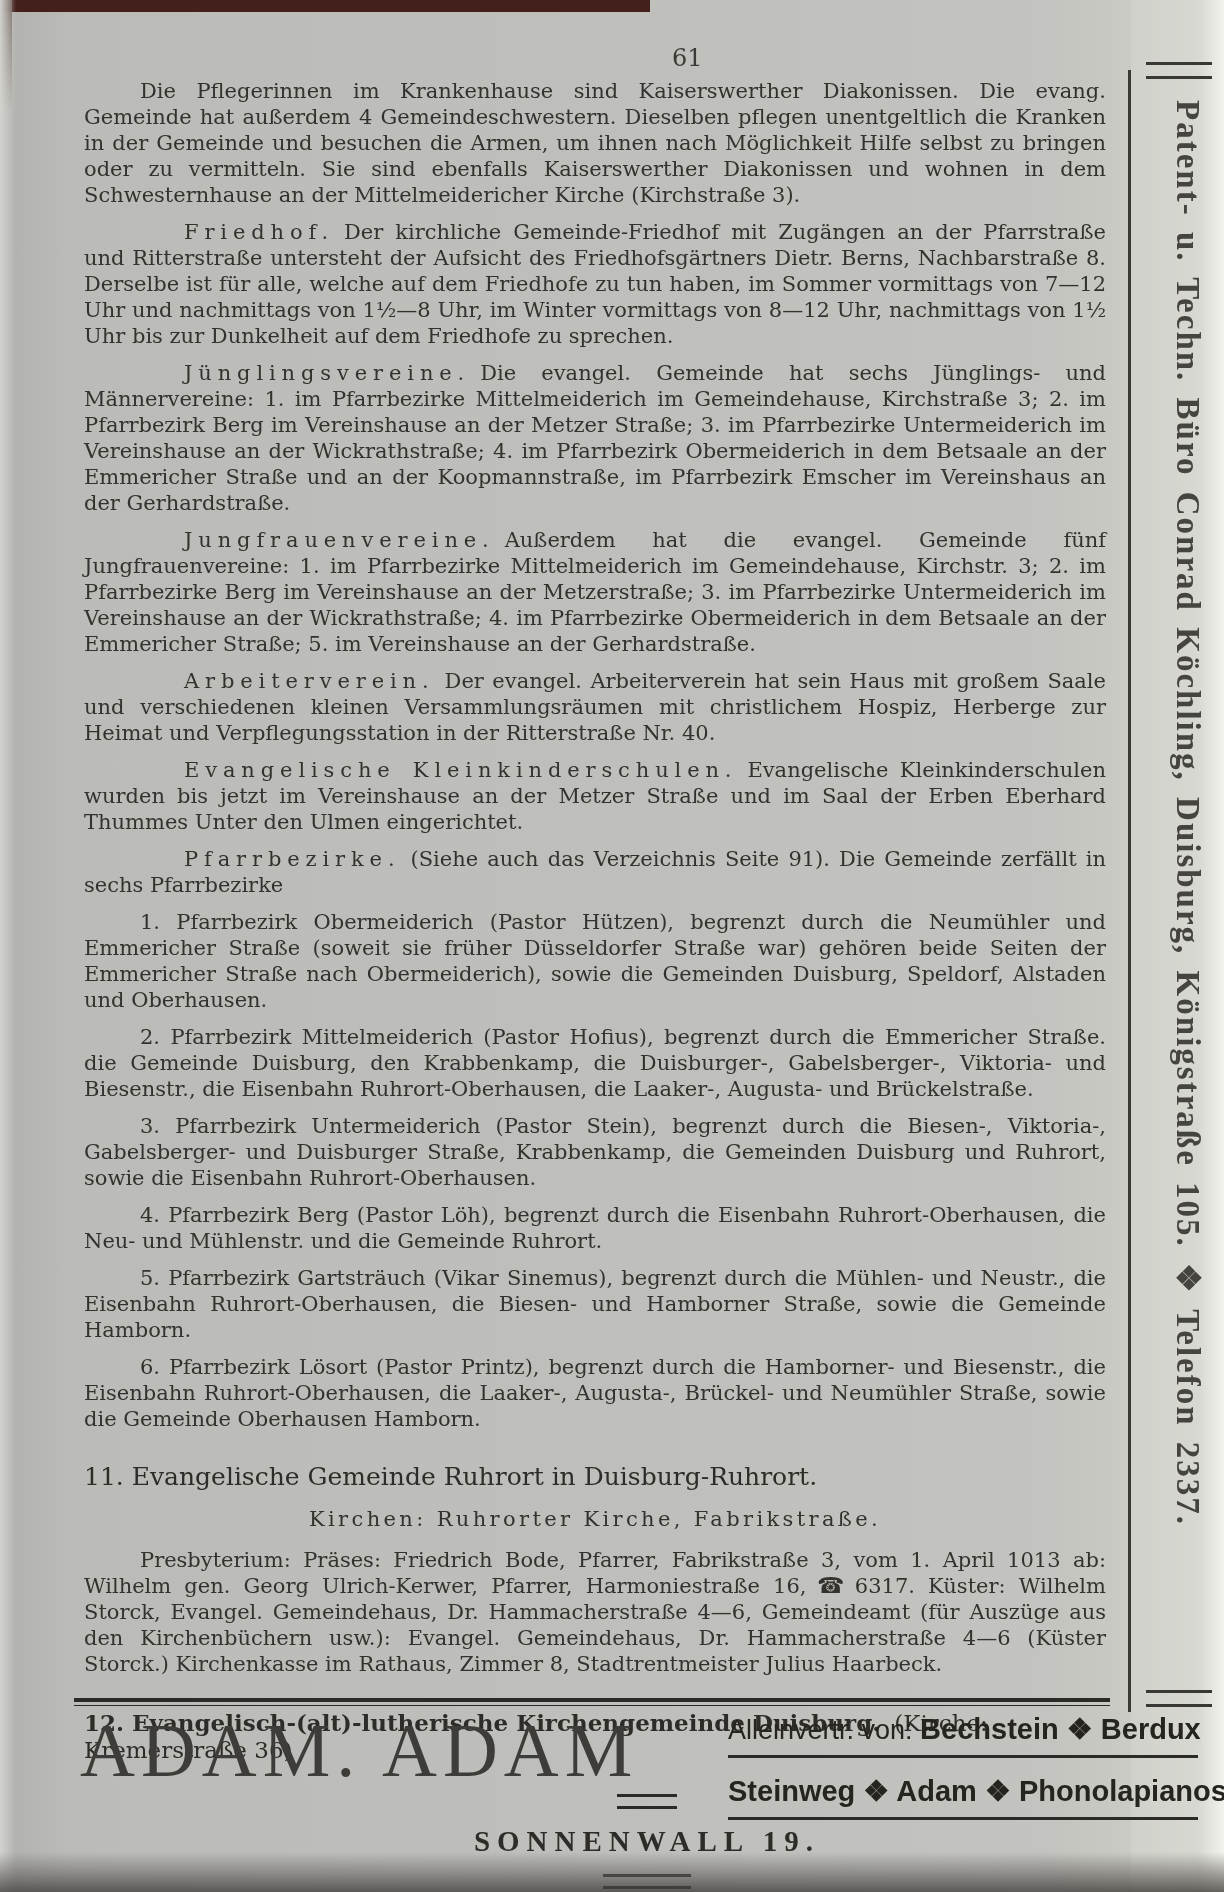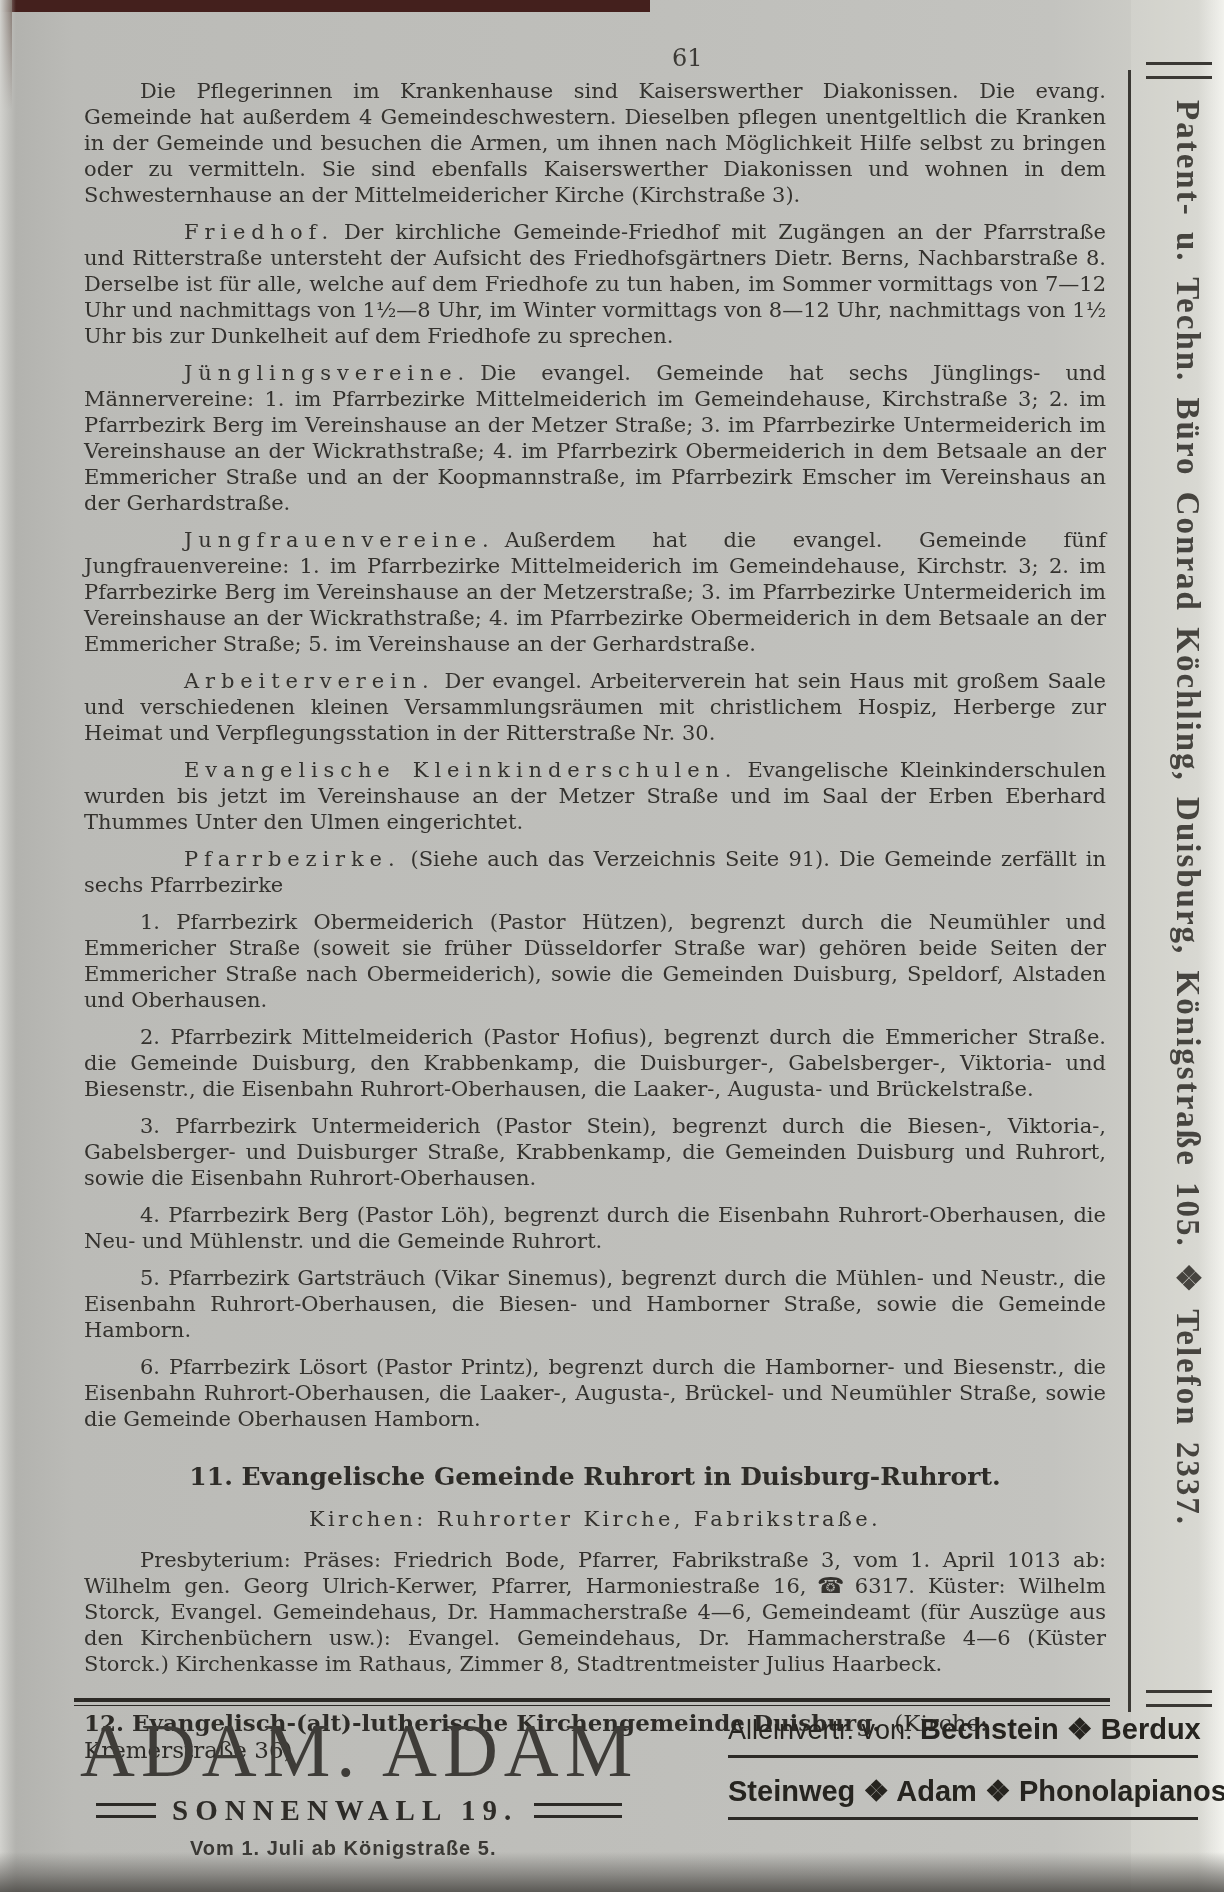--- a/index.html
+++ b/index.html
@@ -27,21 +27,21 @@
 
   .pagenum { position:absolute; top:44px; left:672px; font-size:24px; color:#3c3a36; }
 
   
   .main { position:absolute; left:84px; top:78px; width:1022px; }
   .para { font-size:21px; line-height:26px; text-align:justify; margin:0 0 5px 0; }
   .ind  { text-indent:56px; }
   .gap  { margin-top:11px; }
   .lead { letter-spacing:0.28em; margin-right:10px;margin-left:44px; }
 
-  .head11 { text-align:center; font-weight:bold; font-size:25px; margin:30px 0 16px 0; color:#2e2c28; }
+  .head11 { text-align:left; font-weight:normal; font-size:25px; margin:30px 0 16px 0; color:#2e2c28; }
   .kirchenline { text-align:center; font-size:21px; letter-spacing:0.16em; margin:0 0 16px 0; }
   .head12 { font-size:23px; margin:32px 0 18px 0; color:#2e2c28; }
   .head12 .hb { font-weight:bold; }
   .head12 .hn { font-weight:normal; margin-left:14px; }
 
   .phone { font-size:22px; padding:0 4px; }
 
   
   .vrule  { position:absolute; left:1128px; top:70px; width:3px; height:1642px; background:#3a3834; }
   .sb-dbl { position:absolute; left:1146px; width:66px; height:11px;
@@ -51,21 +51,21 @@
   .vtext  { position:absolute; left:1208px; top:100px; transform-origin:0 0; transform:rotate(90deg);
             white-space:nowrap; font-family:"Liberation Serif", serif; font-weight:bold;
             font-size:33px; letter-spacing:2px; word-spacing:5px; color:#46443f; }
 
   
   .ad-rule { position:absolute; left:74px; top:1698px; width:1036px; height:3px;
              border-top:4px solid #2c2a26; border-bottom:1px solid #2c2a26; }
   .ad { position:absolute; left:80px; top:1712px; width:1118px; color:#26241f; }
   .ad-name { font-family:"Liberation Serif", serif; font-size:76px; line-height:76px;
              letter-spacing:6px; color:#3e3c38; }
-  .ad-addr-row { display:flex; align-items:center; gap:16px; margin:6px 0 0 16px; }
+  .ad-addr-row { display:flex; align-items:center; gap:16px; margin:6px 0 0 16px;flex-direction:column; }
   .eq { width:60px; height:9px; border-top:3px solid #2c2a26; border-bottom:3px solid #2c2a26; }
   .eq.wide { width:88px; }
   .ad-addr { font-family:"Liberation Serif", serif; font-size:29px; font-weight:bold;
              letter-spacing:7px; color:#2e2c28; }
   .ad-note { margin:10px 0 0 110px; font-family:"Liberation Sans", sans-serif;
              font-size:20px; font-weight:bold; letter-spacing:1px; color:#3a3834; }
   .ad-right { position:absolute; left:648px; top:0; width:470px; font-family:"Liberation Sans", sans-serif; }
   .ad-line1 { font-size:27px; padding-bottom:9px; border-bottom:3px solid #2c2a26; white-space:nowrap; }
   .ad-line1 .pre { font-weight:normal; }
   .ad-line1 .brands { font-weight:bold; font-size:29px;text-align:center; }
@@ -88,21 +88,21 @@
   <div class="main">
 
     <p class="para ind"><span>Die Pflegerinnen im Krankenhause sind Kaiserswerther Diakonissen. Die evang. Gemeinde hat außerdem 4 Gemeindeschwestern. Dieselben pflegen unentgeltlich die Kranken in der Gemeinde und besuchen die Armen, um ihnen nach Möglichkeit Hilfe selbst zu bringen oder zu vermitteln. Sie sind ebenfalls Kaiserswerther Diakonissen und wohnen in dem Schwesternhause an der Mittelmeidericher Kirche (Kirchstraße 3).</span></p>
 
     <p class="para ind gap"><span class="lead">Friedhof.</span><span>Der kirchliche Gemeinde-Friedhof mit Zugängen an der Pfarrstraße und Ritterstraße untersteht der Aufsicht des Friedhofsgärtners Dietr. Berns, Nachbarstraße 8. Derselbe ist für alle, welche auf dem Friedhofe zu tun haben, im Sommer vormittags von 7—12 Uhr und nachmittags von 1½—8 Uhr, im Winter vormittags von 8—12 Uhr, nachmittags von 1½ Uhr bis zur Dunkelheit auf dem Friedhofe zu sprechen.</span></p>
 
     <p class="para ind gap"><span class="lead">Jünglingsvereine.</span><span>Die evangel. Gemeinde hat sechs Jünglings- und Männervereine: 1. im Pfarrbezirke Mittelmeiderich im Gemeindehause, Kirchstraße 3; 2. im Pfarrbezirk Berg im Vereinshause an der Metzer Straße; 3. im Pfarrbezirke Untermeiderich im Vereinshause an der Wickrathstraße; 4. im Pfarrbezirk Obermeiderich in dem Betsaale an der Emmericher Straße und an der Koopmannstraße, im Pfarrbezirk Emscher im Vereinshaus an der Gerhardstraße.</span></p>
 
     <p class="para ind gap"><span class="lead">Jungfrauenvereine.</span><span>Außerdem hat die evangel. Gemeinde fünf Jungfrauenvereine: 1. im Pfarrbezirke Mittelmeiderich im Gemeindehause, Kirchstr. 3; 2. im Pfarrbezirke Berg im Vereinshause an der Metzerstraße; 3. im Pfarrbezirke Untermeiderich im Vereinshause an der Wickrathstraße; 4. im Pfarrbezirke Obermeiderich in dem Betsaale an der Emmericher Straße; 5. im Vereinshause an der Gerhardstraße.</span></p>
 
-    <p class="para ind gap"><span class="lead">Arbeiterverein.</span><span>Der evangel. Arbeiterverein hat sein Haus mit großem Saale und verschiedenen kleinen Versammlungsräumen mit christlichem Hospiz, Herberge zur Heimat und Verpflegungsstation in der Ritterstraße Nr. 30.</span></p>
+    <p class="para ind gap"><span class="lead">Arbeiterverein.</span><span>Der evangel. Arbeiterverein hat sein Haus mit großem Saale und verschiedenen kleinen Versammlungsräumen mit christlichem Hospiz, Herberge zur Heimat und Verpflegungsstation in der Ritterstraße Nr. 40.</span></p>
 
     <p class="para ind gap"><span class="lead">Evangelische Kleinkinderschulen.</span><span>Evangelische Kleinkinderschulen wurden bis jetzt im Vereinshause an der Metzer Straße und im Saal der Erben Eberhard Thummes Unter den Ulmen eingerichtet.</span></p>
 
     <p class="para ind gap"><span class="lead">Pfarrbezirke.</span><span>(Siehe auch das Verzeichnis Seite 91). Die Gemeinde zerfällt in sechs Pfarrbezirke</span></p>
 
     <p class="para ind gap"><span>1. Pfarrbezirk Obermeiderich (Pastor Hützen), begrenzt durch die Neumühler und Emmericher Straße (soweit sie früher Düsseldorfer Straße war) gehören beide Seiten der Emmericher Straße nach Obermeiderich), sowie die Gemeinden Duisburg, Speldorf, Alstaden und Oberhausen.</span></p>
     <p class="para ind gap"><span>2. Pfarrbezirk Mittelmeiderich (Pastor Hofius), begrenzt durch die Emmericher Straße. die Gemeinde Duisburg, den Krabbenkamp, die Duisburger-, Gabelsberger-, Viktoria- und Biesenstr., die Eisenbahn Ruhrort-Oberhausen, die Laaker-, Augusta- und Brückelstraße.</span></p>
     <p class="para ind gap"><span>3. Pfarrbezirk Untermeiderich (Pastor Stein), begrenzt durch die Biesen-, Viktoria-, Gabelsberger- und Duisburger Straße, Krabbenkamp, die Gemeinden Duisburg und Ruhrort, sowie die Eisenbahn Ruhrort-Oberhausen.</span></p>
     <p class="para ind gap"><span>4. Pfarrbezirk Berg (Pastor Löh), begrenzt durch die Eisenbahn Ruhrort-Oberhausen, die Neu- und Mühlenstr. und die Gemeinde Ruhrort.</span></p>
     <p class="para ind gap"><span>5. Pfarrbezirk Gartsträuch (Vikar Sinemus), begrenzt durch die Mühlen- und Neustr., die Eisenbahn Ruhrort-Oberhausen, die Biesen- und Hamborner Straße, sowie die Gemeinde Hamborn.</span></p>

